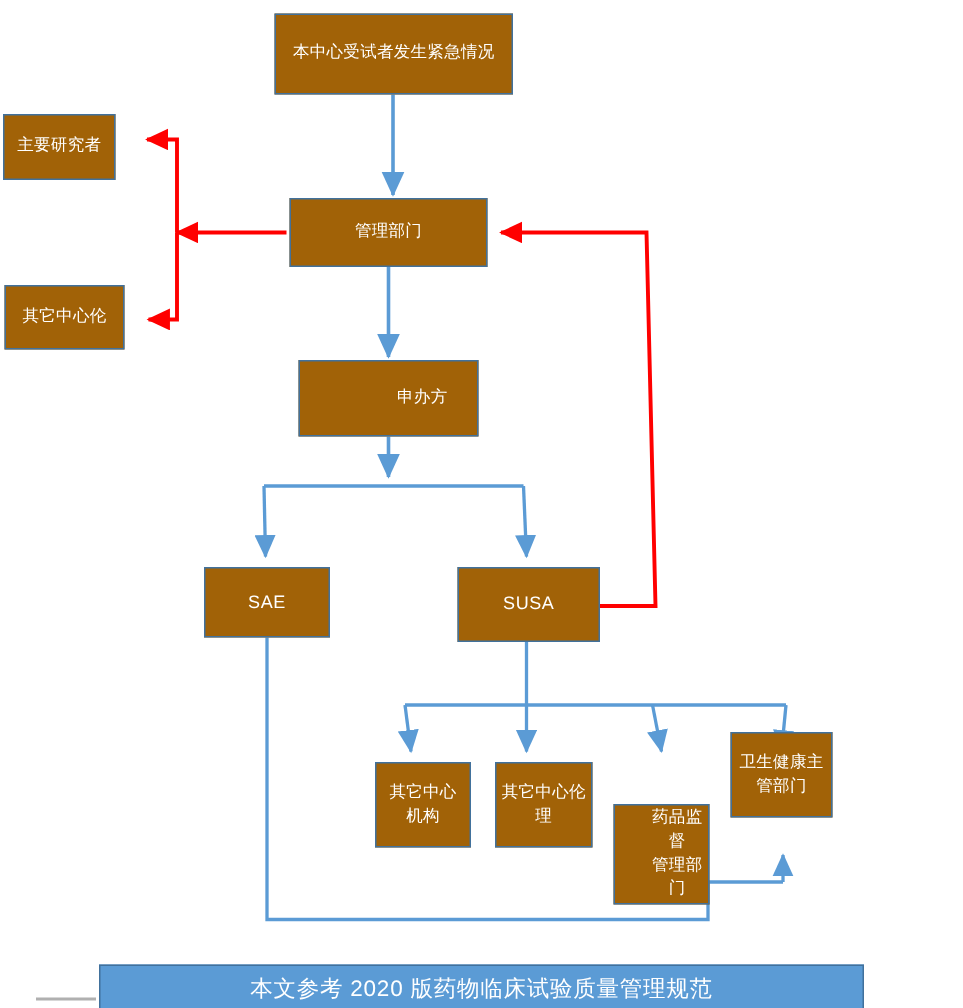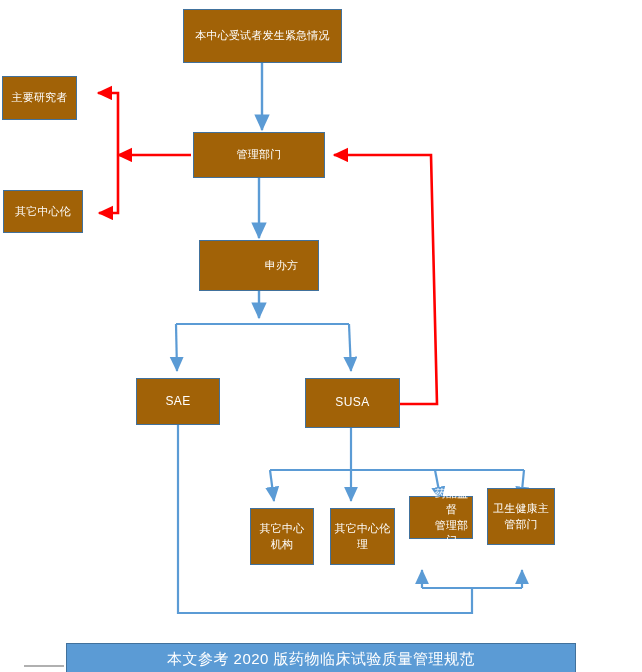--- a/index.html
+++ b/index.html
@@ -124,21 +124,21 @@
   <div class="node latin" style="left:136px; top:378px; width:84px; height:47px;">SAE</div>
 
   <div class="node latin" style="left:305px; top:378px; width:95px; height:50px;">SUSA</div>
 
   <div class="node" style="left:250px; top:508px; width:64px; height:57px;">其它中心
 机构</div>
 
   <div class="node" style="left:330px; top:508px; width:65px; height:57px;">其它中心伦
 理</div>
 
-  <div class="node" style="left:409px; top:496px; width:64px; height:43px;padding-left:24px;">药品监督
+  <div class="node" style="left:409px; top:536px; width:64px; height:67px;padding-left:24px;">药品监督
 管理部门</div>
 
   <div class="node" style="left:487px; top:488px; width:68px; height:57px;">卫生健康主
 管部门</div>
 
   <div class="banner" style="left:66px; top:643px; width:510px; height:32px;">本文参考 2020 版药物临床试验质量管理规范</div>
 
   <div class="stub" style="left:24px; top:665px; width:40px;"></div>
 
 </div>

